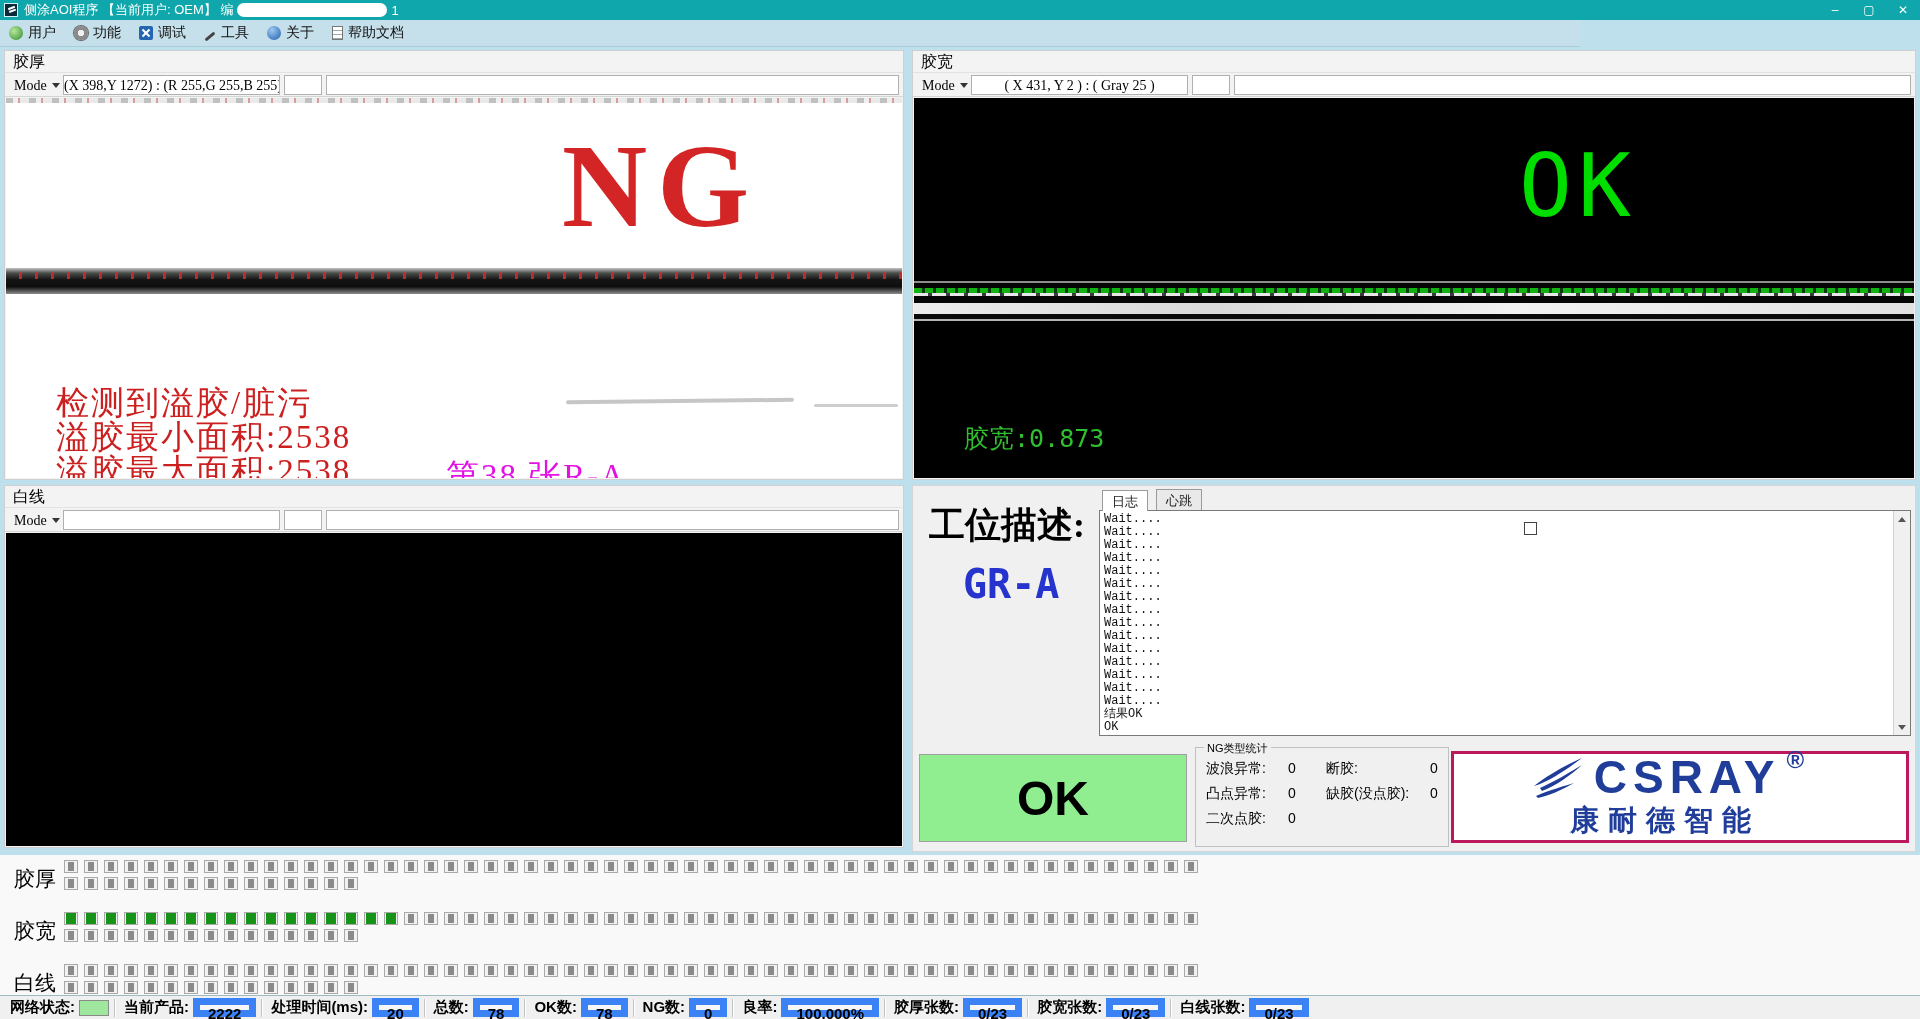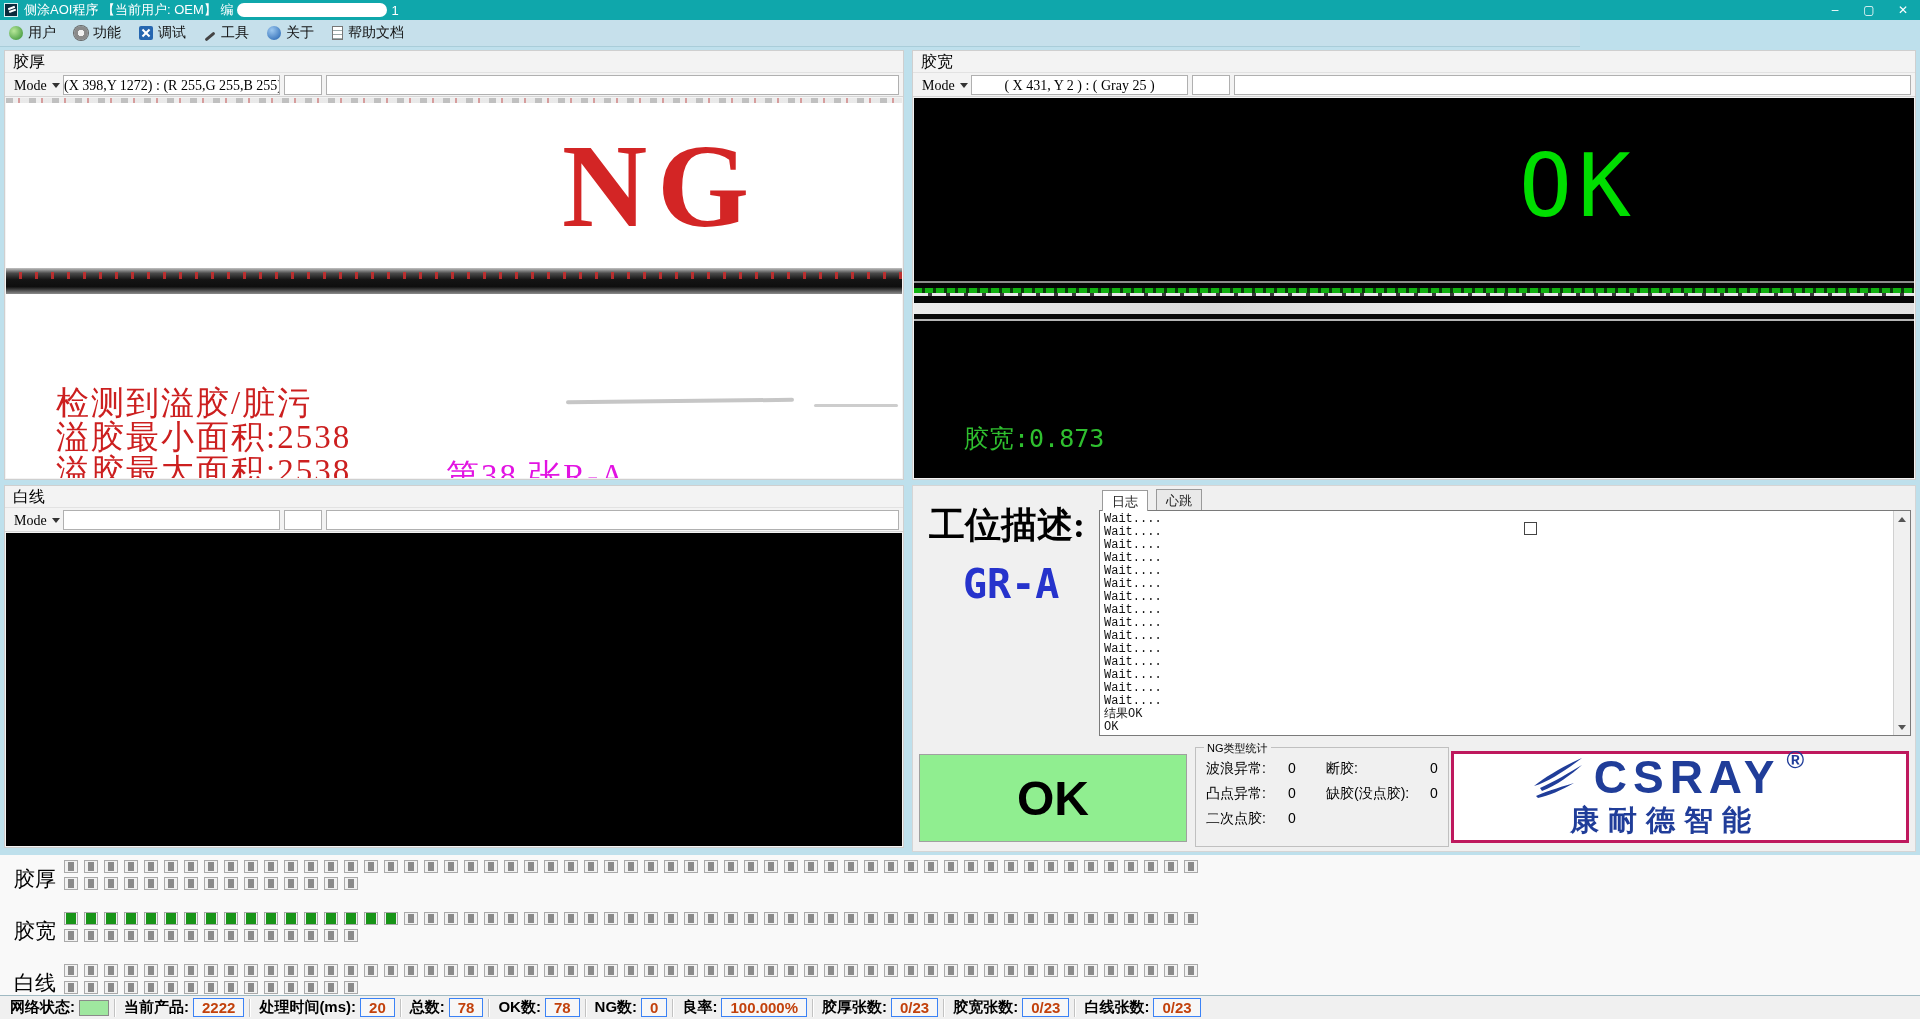--- a/index.html
+++ b/index.html
@@ -112,21 +112,21 @@
   .ind-label { position:absolute; left:-50px; top:5px; width:46px; font-family:"Liberation Serif","DejaVu Serif",serif; font-size:21px; color:#000; }
   .ind-row { position:absolute; left:0; display:flex; gap:6px; }
   .sq { position:relative; width:14px; height:13px; border:1px solid #a9a9a9; background:#f2f2f2; flex:none; }
   .sq::after { content:""; position:absolute; left:3px; right:3px; top:1px; bottom:1px; background:#8a8a8a; }
   .sq.on::after { background:var(--indicator_green,#179417); left:1px; right:1px; top:0; bottom:0; }
 
   
   .statusbar { position:absolute; left:0; top:995px; width:1920px; height:24px; background:#f0f0f0; border-top:1px solid #9fb9c2;
                display:flex; align-items:center; padding-left:6px; font-size:15px; }
   .sb-label { font-weight:700; color:#000; white-space:nowrap; margin:8px 4px; }
-  .sb-value { font-weight:700; color:#c2410c; border:1px solid #3b82f6; background:#f7f7f7; padding:0 8px; height:19px; line-height:18px; white-space:nowrap; }
+  .sb-value { font-weight:700; color:#000000; border:7px solid #3b82f6; background:#f7f7f7; padding:0 8px; height:19px; line-height:18px; white-space:nowrap; }
   .sb-sep { width:1px; height:18px; background:#c2c2c2; margin:0 5px; box-shadow:1px 0 0 #fff; }
   .sb-swatch { width:30px; height:16px; background:var(--swatch_green,#9FE79F); border:1px solid #8a8a8a; }
 </style>
 </head>
 <body>
 
 <div class="app">
 
   <div class="titlebar">
     <span class="app-logo"></span>

